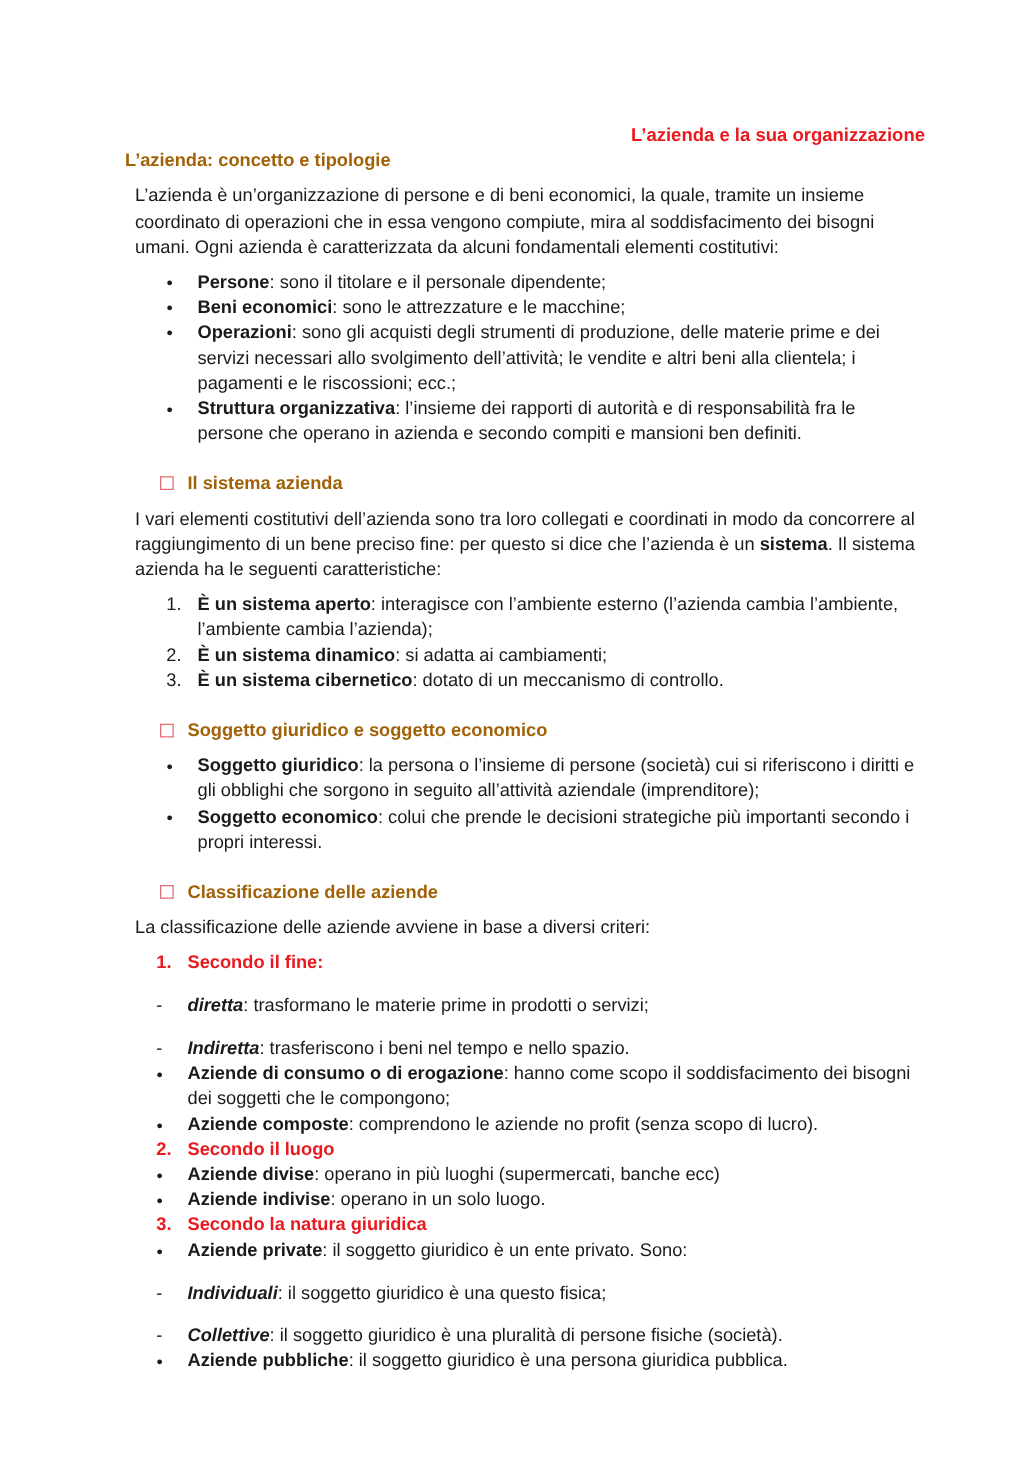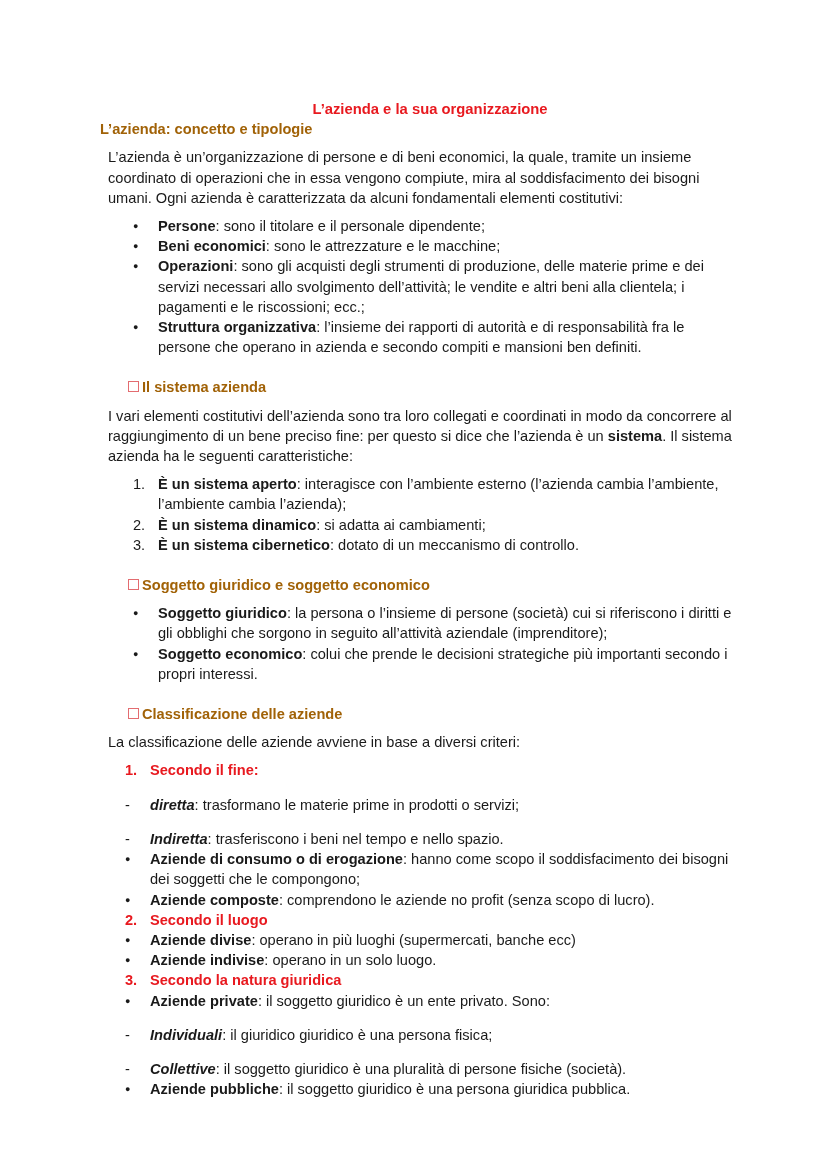--- a/index.html
+++ b/index.html
@@ -1,32 +1,32 @@
 <!DOCTYPE html>
 <html><head>
 <meta charset="utf-8">
 <style>
   html, body { margin: 0; padding: 0; background: #ffffff; }
   body { width: 828px; height: 1169px; position: relative; overflow: hidden;
          font-family: "Liberation Sans", sans-serif; color: #1a1a1a; font-size: 14.6px; }
   .page { position: absolute; left: 100px; top: 99px; width: 640px; line-height: 20.2px; }
-  .title { text-align: center; color: #e8191f; font-weight: bold; font-size: 14.8px; margin-left: 20px; }
+  .title { text-align: right; color: #e8191f; font-weight: bold; font-size: 14.8px; margin-left: 20px; }
   .red { color: #e8191f; font-weight: bold; }
   .h2 { color: #a16207; font-weight: bold; }
   p { margin: 8px; }
   ul, ol { margin: 8px; padding: 0; list-style: none; }
   .bl { position: relative; padding-left: 50px; }
   .bl::before { content: "\25CF"; position: absolute; left: 25px; top: 0; font-size: 9px; }
   .nl { position: relative; padding-left: 50px; }
   .nl .num { position: absolute; left: 25px; top: 0; }
   .dl { position: relative; padding-left: 50px; margin-top: 14px; }
   .dl::before { content: "-"; position: absolute; left: 25px; top: 0; }
   .sec { margin-top: 20px; padding-left: 28px; position: relative; }
   .cb { position: absolute; left: 28px; top: 4px; width: 11px; height: 11px; border: 1.5px solid #e36c70; box-sizing: border-box; }
-  .sec .txt { padding-left: 14px; }
+  .sec .txt { padding-left: 22px; }
   b { font-weight: bold; }
   i b, b i { font-style: italic; }
 </style>
 </head>
 <body>
 
 <div class="page">
   <div class="title">L’azienda e la sua organizzazione</div>
 
   <div class="h2">L’azienda: concetto e tipologie</div>
@@ -69,16 +69,16 @@
   <div class="dl"><b><i>Indiretta</i></b><span>: trasferiscono i beni nel tempo e nello spazio.</span></div>
   <div class="bl"><b>Aziende di consumo o di erogazione</b><span>: hanno come scopo il soddisfacimento dei bisogni dei soggetti che le compongono;</span></div>
   <div class="bl"><b>Aziende composte</b><span>: comprendono le aziende no profit (senza scopo di lucro).</span></div>
 
   <div class="nl red"><span class="num">2.</span><span>Secondo il luogo</span></div>
   <div class="bl"><b>Aziende divise</b><span>: operano in più luoghi (supermercati, banche ecc)</span></div>
   <div class="bl"><b>Aziende indivise</b><span>: operano in un solo luogo.</span></div>
 
   <div class="nl red"><span class="num">3.</span><span>Secondo la natura giuridica</span></div>
   <div class="bl"><b>Aziende private</b><span>: il soggetto giuridico è un ente privato. Sono:</span></div>
-  <div class="dl"><b><i>Individuali</i></b><span>: il giuridico giuridico è una persona fisica;</span></div>
+  <div class="dl"><b><i>Individuali</i></b><span>: il soggetto giuridico è una questo fisica;</span></div>
   <div class="dl"><b><i>Collettive</i></b><span>: il soggetto giuridico è una pluralità di persone fisiche (società).</span></div>
   <div class="bl"><b>Aziende pubbliche</b><span>: il soggetto giuridico è una persona giuridica pubblica.</span></div>
 </div>
 
 </body></html>

